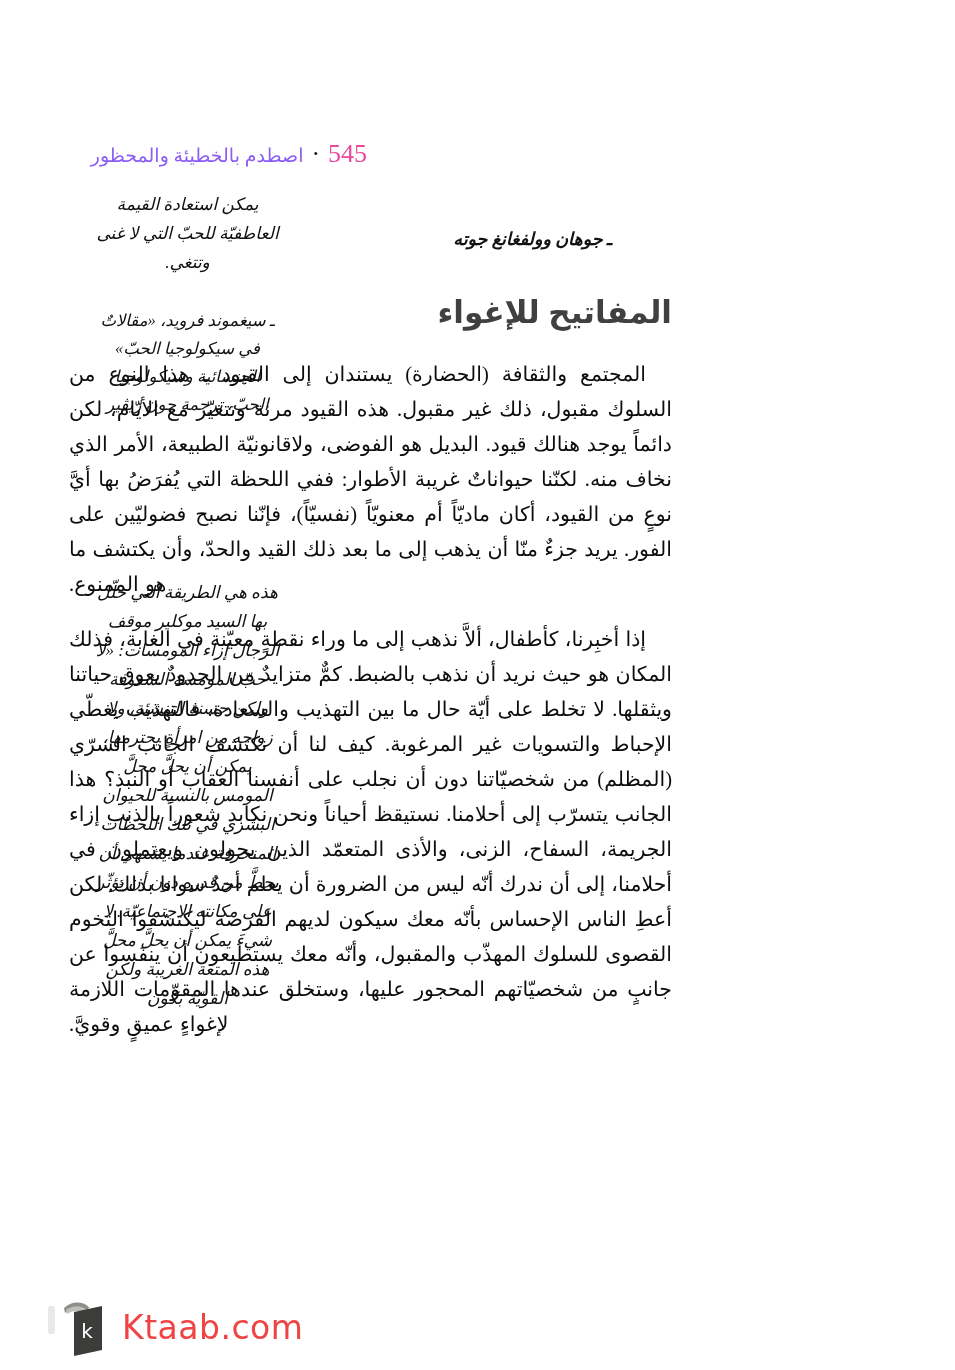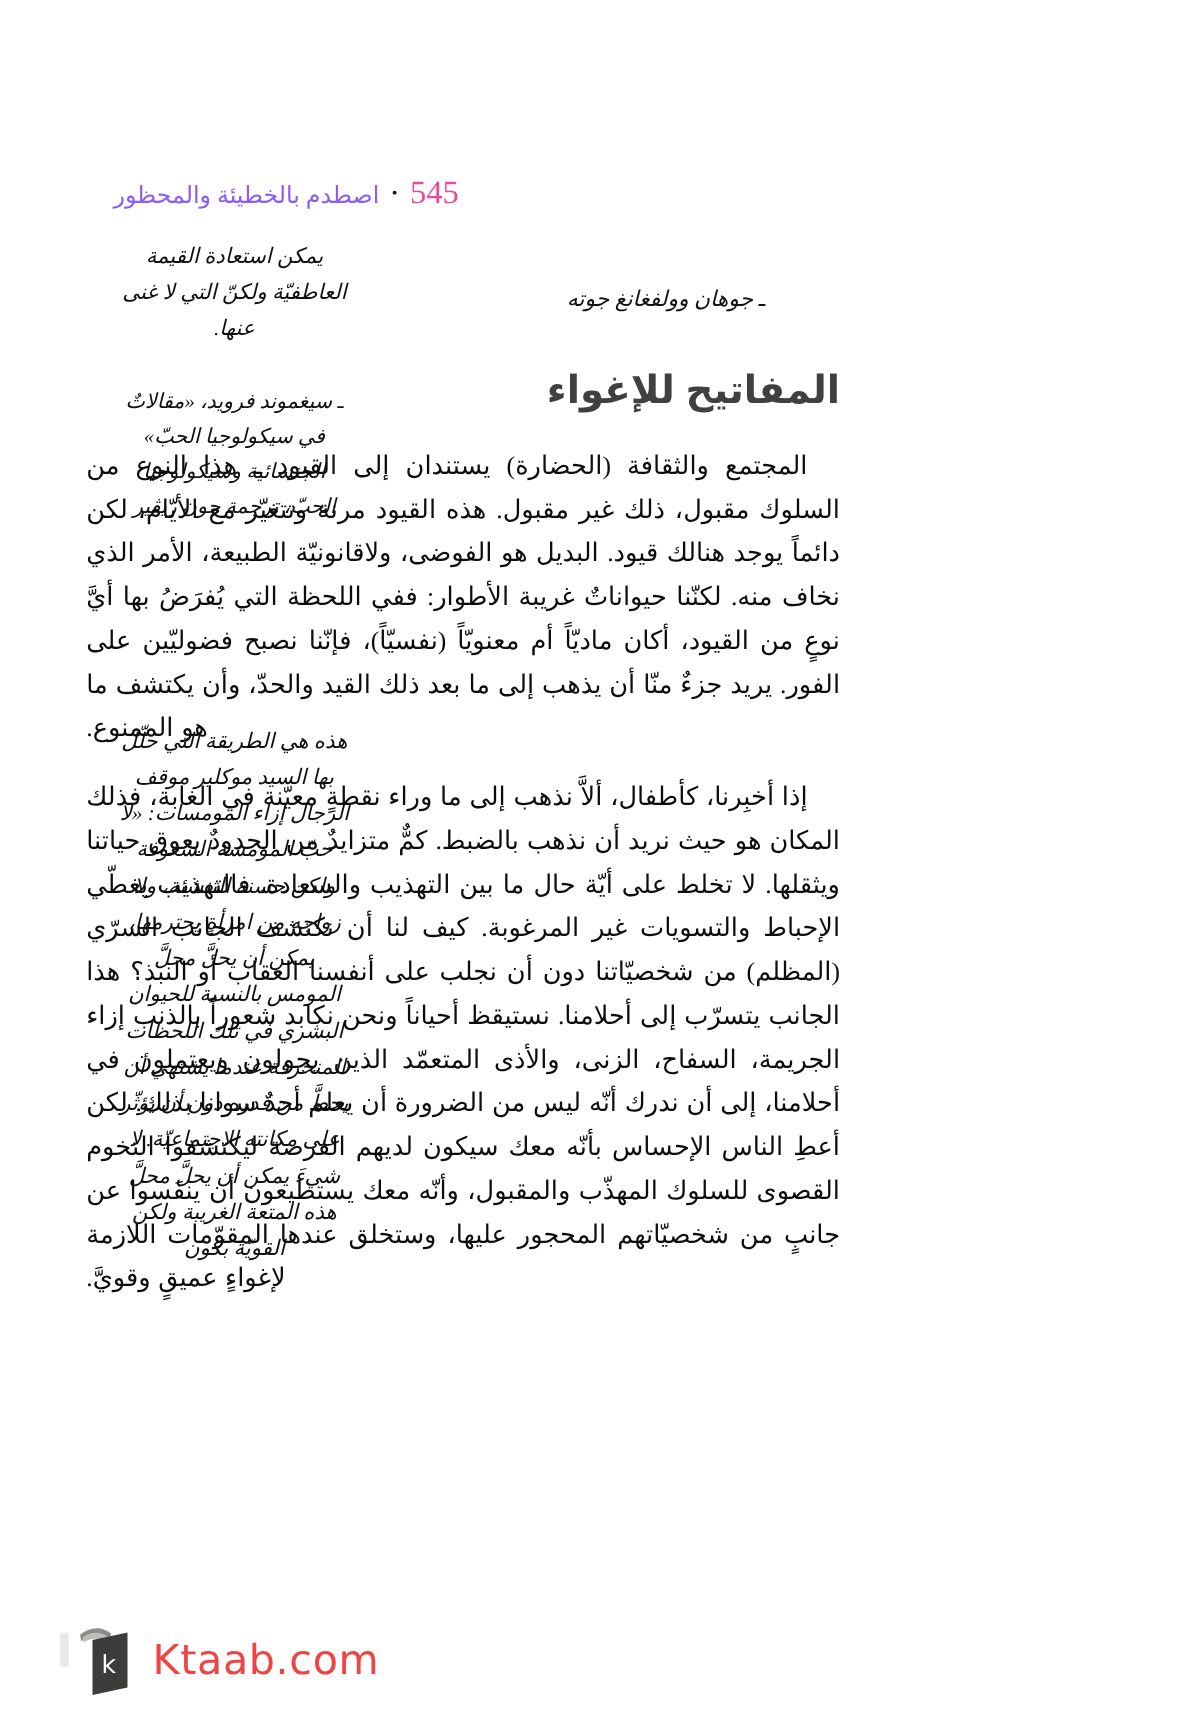--- a/index.html
+++ b/index.html
@@ -98,20 +98,21 @@
     color: #121212;
   }
   .epigraph-attrib {
     margin-top: 26px;
     font-size: 17.5px;
     line-height: 26px;
     font-style: italic;
     text-align: right;
     padding-right: 60px;
     color: #121212;
+    font-weight: bold;
   }
 
   
   .section-heading {
     margin: 42px 0 26px 0;
     font-size: 31px;
     font-weight: bold;
     letter-spacing: 0px;
     color: #404040;
     font-family: "Liberation Sans", "DejaVu Sans", sans-serif;
@@ -197,21 +198,21 @@
     </div>
 
     <h2 class="section-heading">المفاتيح للإغواء</h2>
 
     <p class="body-para indent">المجتمع والثقافة (الحضارة) يستندان إلى القيود ـ هذا النوع من السلوك مقبول، ذلك غير مقبول. هذه القيود مرنة وتتغيّر مع الأيّام، لكن دائماً يوجد هنالك قيود. البديل هو الفوضى، ولاقانونيّة الطبيعة، الأمر الذي نخاف منه. لكنّنا حيواناتٌ غريبة الأطوار: ففي اللحظة التي يُفرَضُ بها أيَّ نوعٍ من القيود، أكان ماديّاً أم معنويّاً (نفسيّاً)، فإنّنا نصبح فضوليّين على الفور. يريد جزءٌ منّا أن يذهب إلى ما بعد ذلك القيد والحدّ، وأن يكتشف ما هو الممنوع.</p>
 
     <p class="body-para indent">إذا أخبِرنا، كأطفال، ألاَّ نذهب إلى ما وراء نقطةٍ معيّنة في الغابة، فذلك المكان هو حيث نريد أن نذهب بالضبط. كمٌّ متزايدٌ من الحدودٌ يعوق حياتنا ويثقلها. لا تخلط على أيّة حال ما بين التهذيب والسعادة. فالتهذيب يغطّي الإحباط والتسويات غير المرغوبة. كيف لنا أن نكتشف الجانب السرّي (المظلم) من شخصيّاتنا دون أن نجلب على أنفسنا العقاب أو النبذ؟ هذا الجانب يتسرّب إلى أحلامنا. نستيقظ أحياناً ونحن نكابد شعوراً بالذنب إزاء الجريمة، السفاح، الزنى، والأذى المتعمّد الذين يجولون ويعتملون في أحلامنا، إلى أن ندرك أنّه ليس من الضرورة أن يعلم أحدٌ سوانا بذلك. لكن أعطِ الناس الإحساس بأنّه معك سيكون لديهم الفرصة ليكتشفوا التخوم القصوى للسلوك المهذّب والمقبول، وأنّه معك يستطيعون أن ينفَسوا عن جانبٍ من شخصيّاتهم المحجور عليها، وستخلق عندها المقوّمات اللازمة لإغواءٍ عميقٍ وقويَّ.</p>
   </div>
 
   <div class="sidebar">
-    <div class="margin-note">يمكن استعادة القيمة العاطفيّة ولكنّ التي لا غنى عنها.</div>
+    <div class="margin-note">يمكن استعادة القيمة العاطفيّة للحبّ التي لا غنى وتتغي.</div>
     <div class="margin-note attrib">ـ سيغموند فرويد، «مقالاتٌ في سيكولوجيا الحبّ» الجنسائية وسيكولوجيا الحبّ، ترجمة جون ريڤير</div>
   </div>
 
   <div class="sidebar-group-2">
     <div class="margin-note block-2">هذه هي الطريقة التي حلّل بها السيد موكلير موقف الرجال إزاء المومسات: «لا حبّ المومسة الشغوفة ولكن حسنة التنشئة، ولا زواجه من امرأةٍ يحترمها، يمكن أن يحلَّ محلَّ المومس بالنسبة للحيوان البشري في تلك اللحظات المنحرفة عندما يشتهي أن يحطَّ من قدره دون أن يؤثّر على مكانته الاجتماعيّة. لا شيءَ يمكن أن يحلَّ محلَّ هذه المتعة الغريبة ولكن القويّة بكون</div>
   </div>
 
   <div class="watermark">
     <div class="wm-edge"></div>
     <span class="wm-logo">

